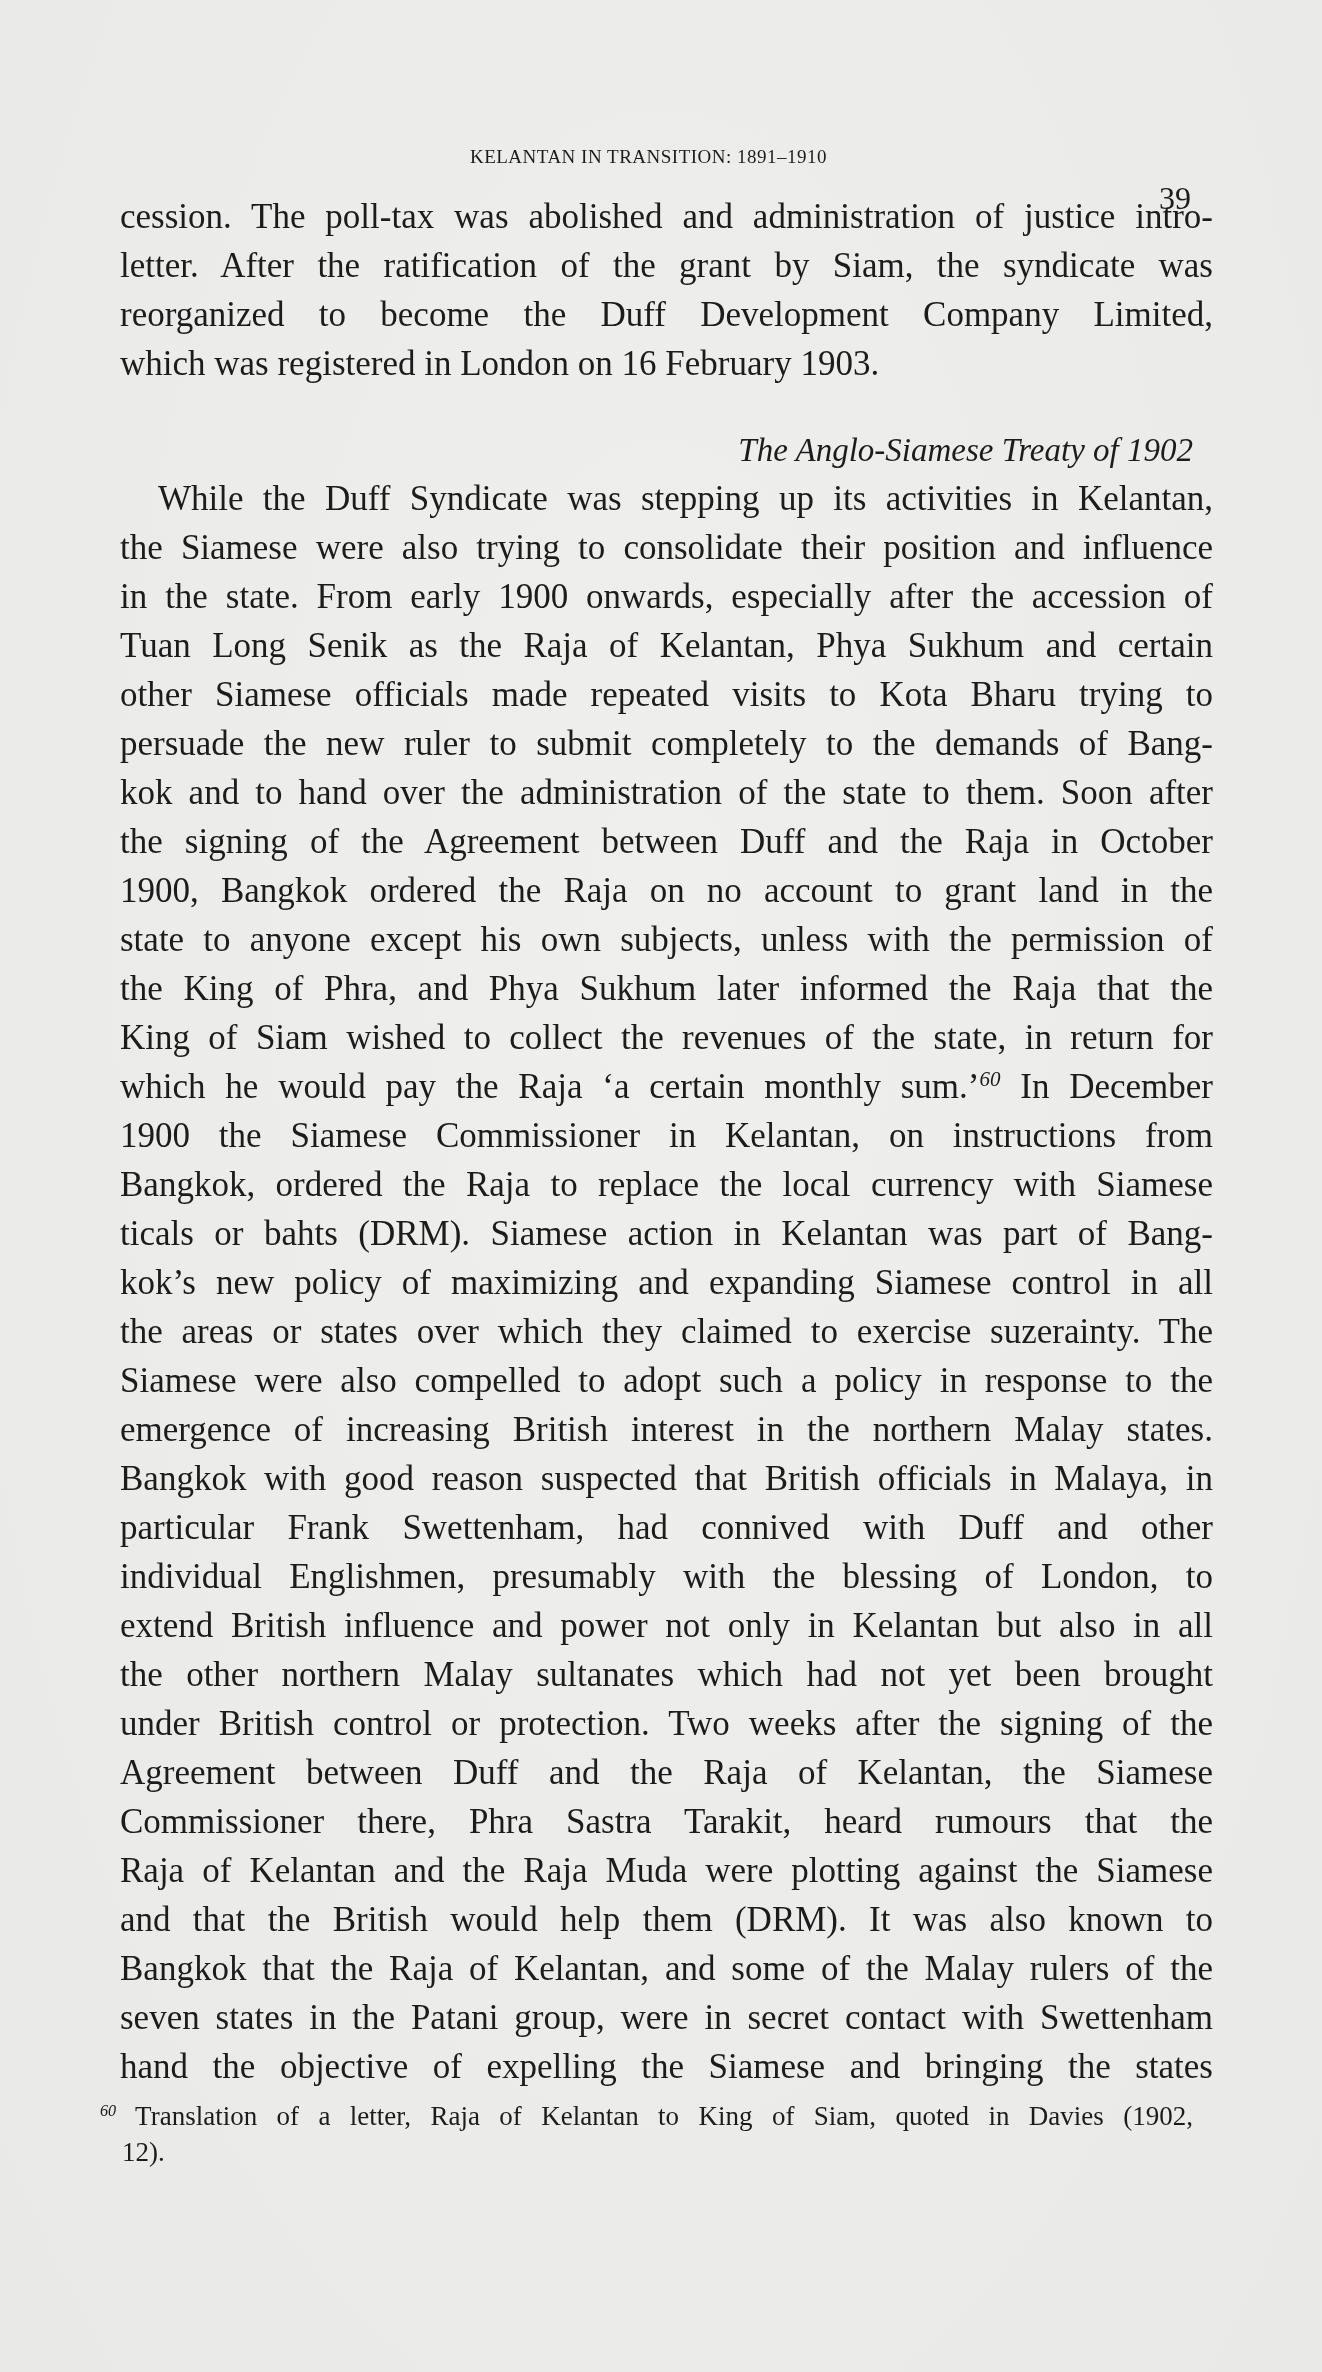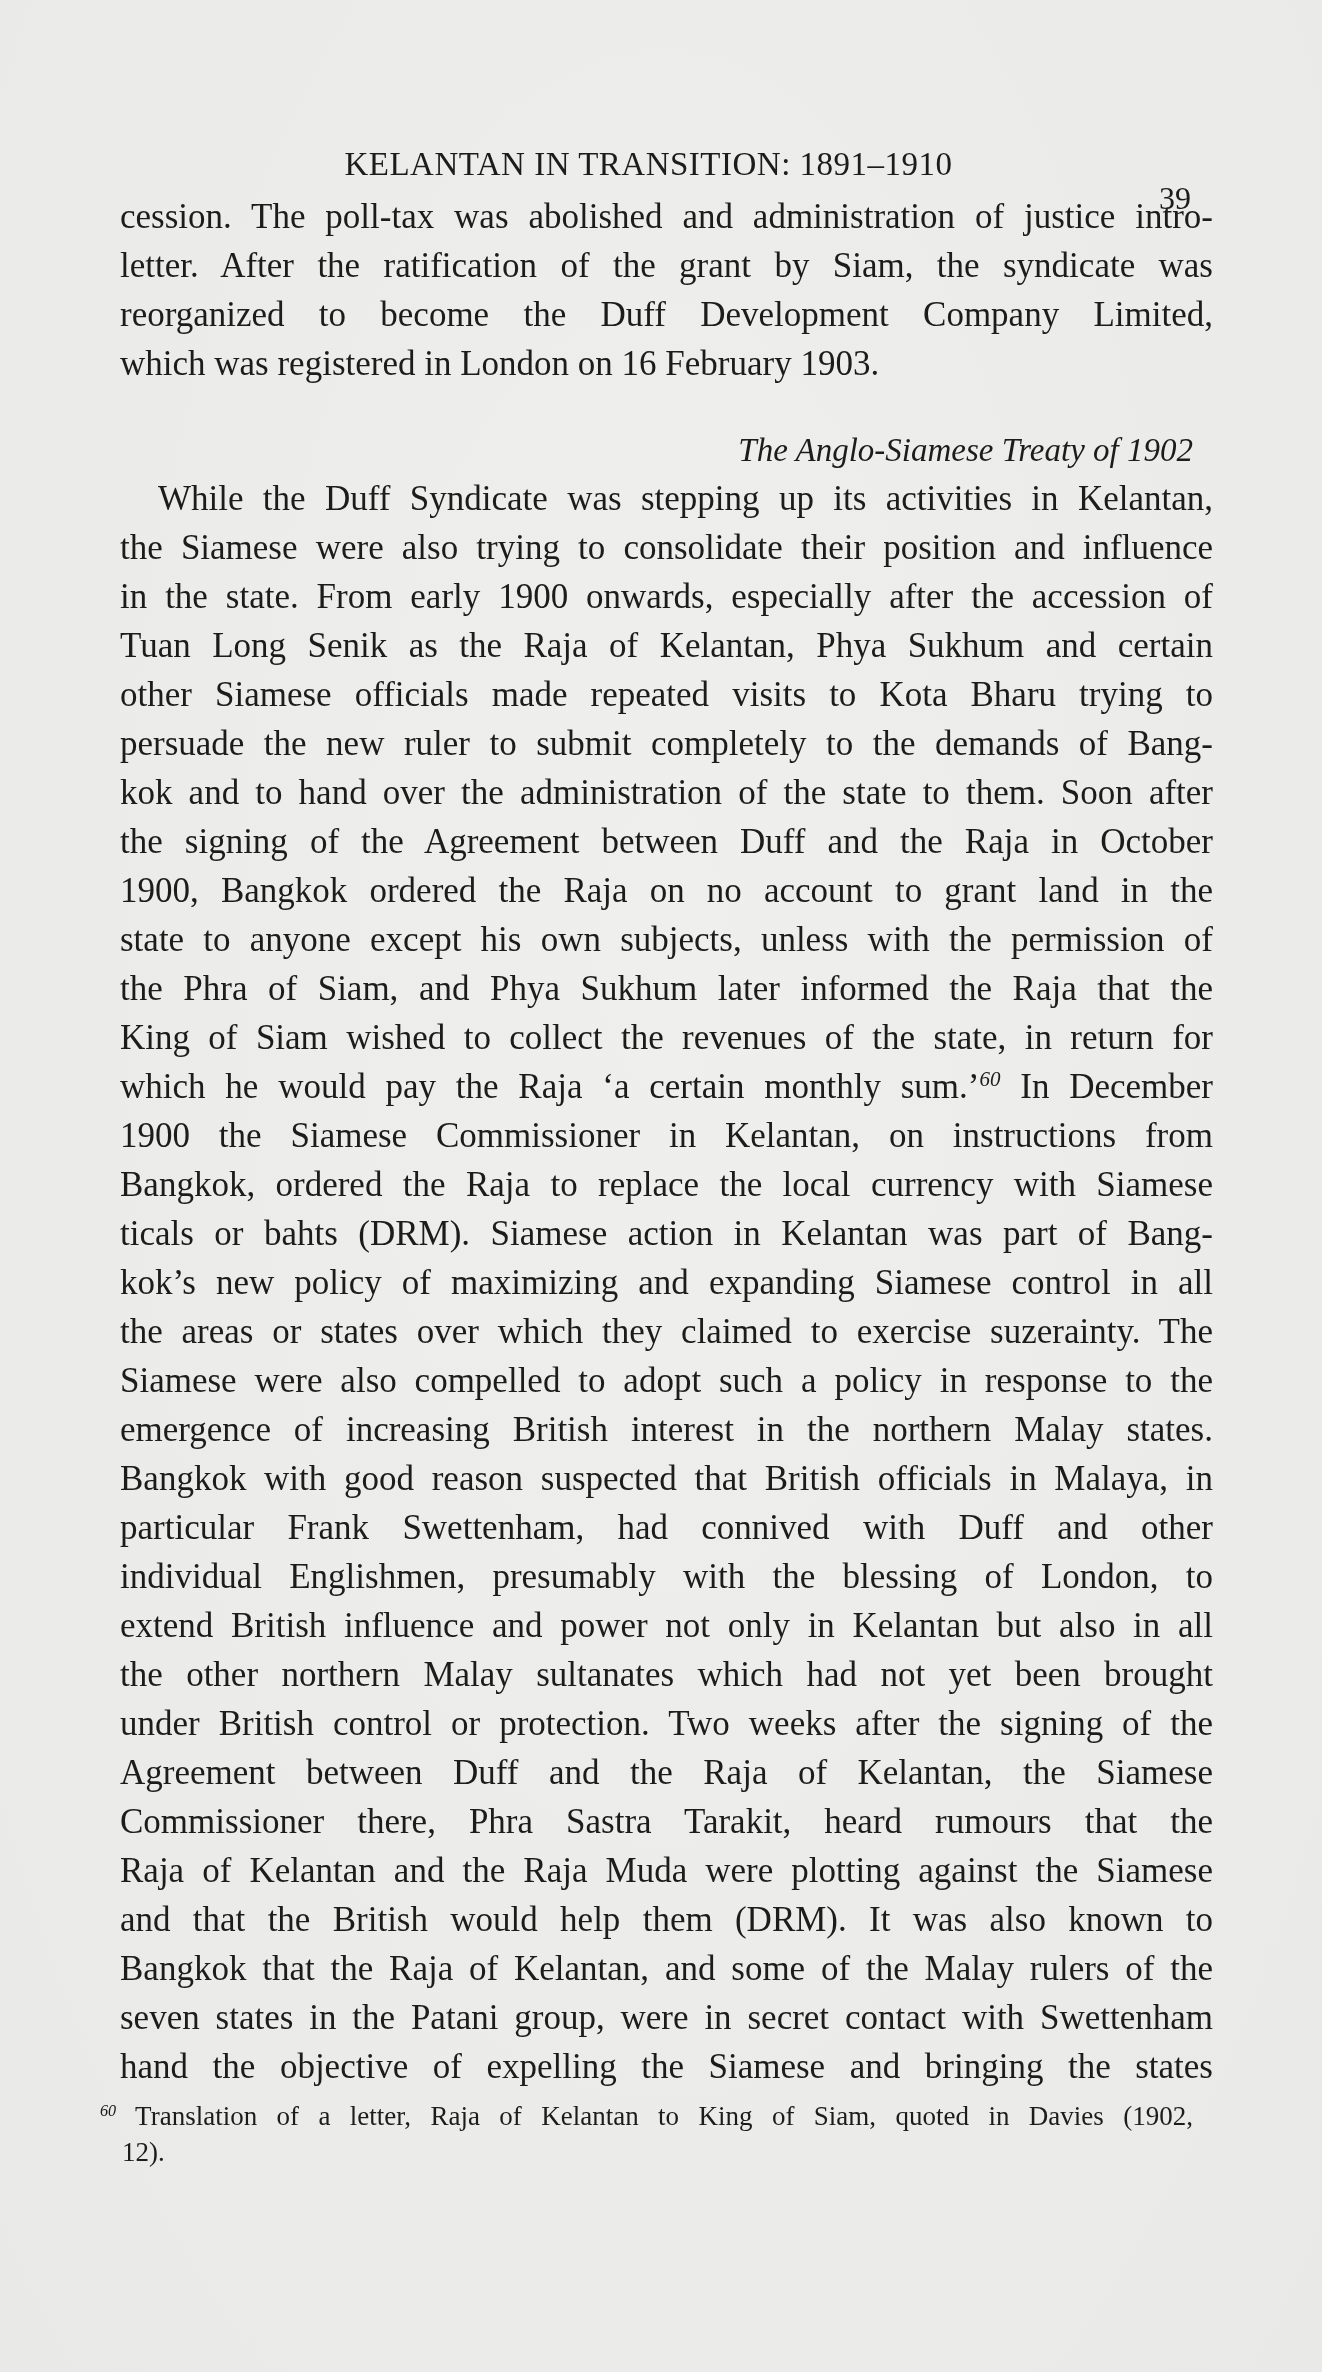--- a/index.html
+++ b/index.html
@@ -27,21 +27,21 @@
     top: 140px;
     left: 0;
     width: 1093px;
     height: 40px;
   }
   .running-title {
     position: absolute;
     left: 0;
     width: 1093px;
     text-align: center;
-    font-size: 33px;
+    font-size: 19px;
     letter-spacing: 0.5px;
     font-variant: small-caps;
     text-transform: lowercase;
     top: 6px;
     padding-left: 2px;
   }
   .running-title span {
     text-transform: none;
   }
   .page-number {
@@ -121,21 +121,21 @@
   <div class="line indent" style="top:474px">While the Duff Syndicate was stepping up its activities in Kelantan,</div>
   <div class="line" style="top:523px">the Siamese were also trying to consolidate their position and influence</div>
   <div class="line" style="top:572px">in the state. From early 1900 onwards, especially after the accession of</div>
   <div class="line" style="top:621px">Tuan Long Senik as the Raja of Kelantan, Phya Sukhum and certain</div>
   <div class="line" style="top:670px">other Siamese officials made repeated visits to Kota Bharu trying to</div>
   <div class="line" style="top:719px">persuade the new ruler to submit completely to the demands of Bang-</div>
   <div class="line" style="top:768px">kok and to hand over the administration of the state to them. Soon after</div>
   <div class="line" style="top:817px">the signing of the Agreement between Duff and the Raja in October</div>
   <div class="line" style="top:866px">1900, Bangkok ordered the Raja on no account to grant land in the</div>
   <div class="line" style="top:915px">state to anyone except his own subjects, unless with the permission of</div>
-  <div class="line" style="top:964px">the Phra of Siam, and Phya Sukhum later informed the Raja that the</div>
+  <div class="line" style="top:964px">the King of Phra, and Phya Sukhum later informed the Raja that the</div>
   <div class="line" style="top:1013px">King of Siam wished to collect the revenues of the state, in return for</div>
   <div class="line" style="top:1062px"><span>which he would pay the Raja ‘a certain monthly sum.’</span><sup>60</sup><span> In December</span></div>
   <div class="line" style="top:1111px">1900 the Siamese Commissioner in Kelantan, on instructions from</div>
   <div class="line" style="top:1160px">Bangkok, ordered the Raja to replace the local currency with Siamese</div>
   <div class="line" style="top:1209px">ticals or bahts (DRM). Siamese action in Kelantan was part of Bang-</div>
   <div class="line" style="top:1258px">kok’s new policy of maximizing and expanding Siamese control in all</div>
   <div class="line" style="top:1307px">the areas or states over which they claimed to exercise suzerainty. The</div>
   <div class="line" style="top:1356px">Siamese were also compelled to adopt such a policy in response to the</div>
   <div class="line" style="top:1405px">emergence of increasing British interest in the northern Malay states.</div>
   <div class="line" style="top:1454px">Bangkok with good reason suspected that British officials in Malaya, in</div>

